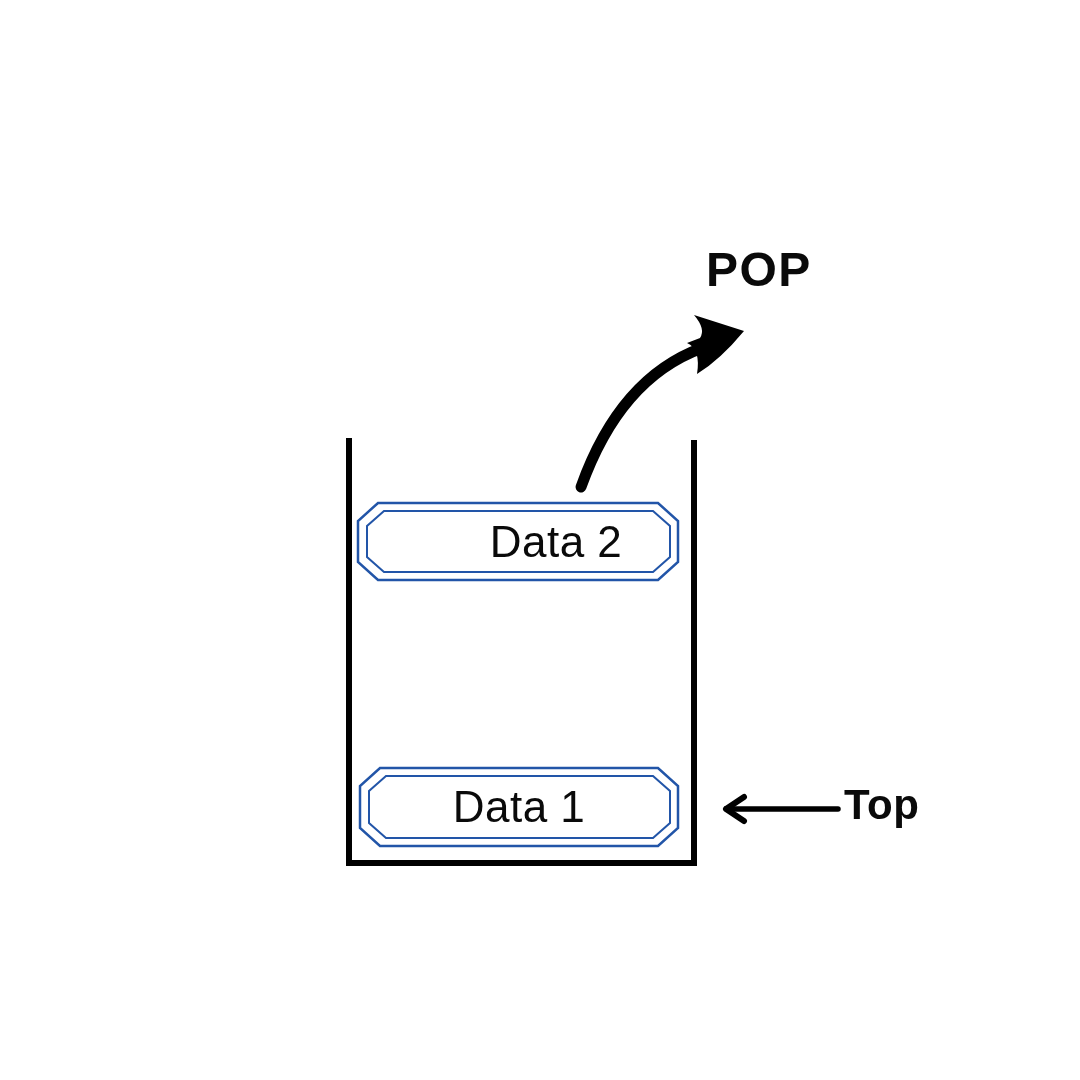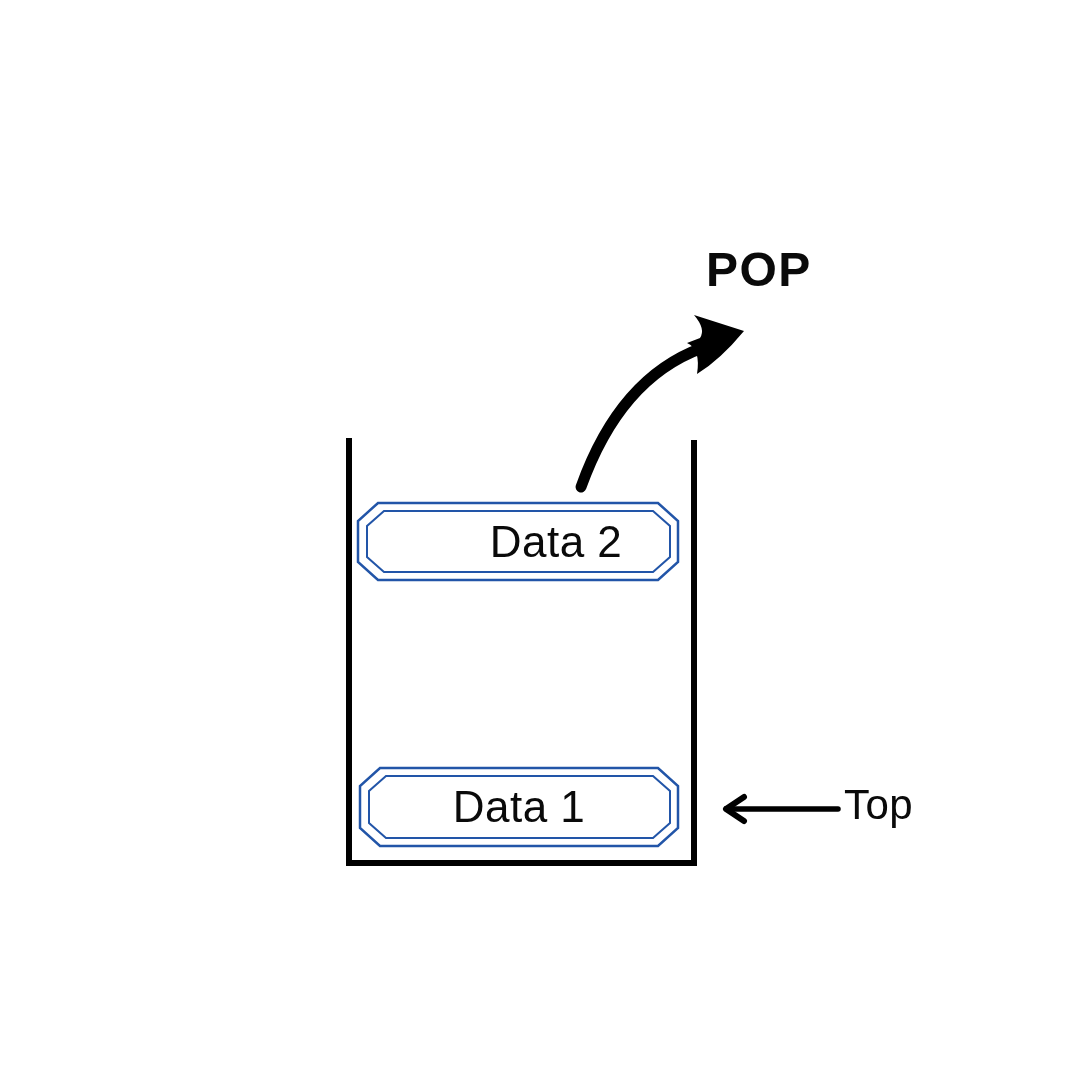--- a/index.html
+++ b/index.html
@@ -54,21 +54,21 @@
     top: 246px;
     font-size: 48px;
     font-weight: 600;
     line-height: 1;
     letter-spacing: 1.5px;
   }
   .top-label {
     left: 844px;
     top: 784px;
     font-size: 42px;
-    font-weight: 400;
+    font-weight: 700;
     line-height: 1;
     letter-spacing: 0.5px;
   }
 </style>
 </head>
 <body>
 
 <div class="canvas">
 
   <svg class="diagram-svg" viewBox="0 0 1080 1080">

